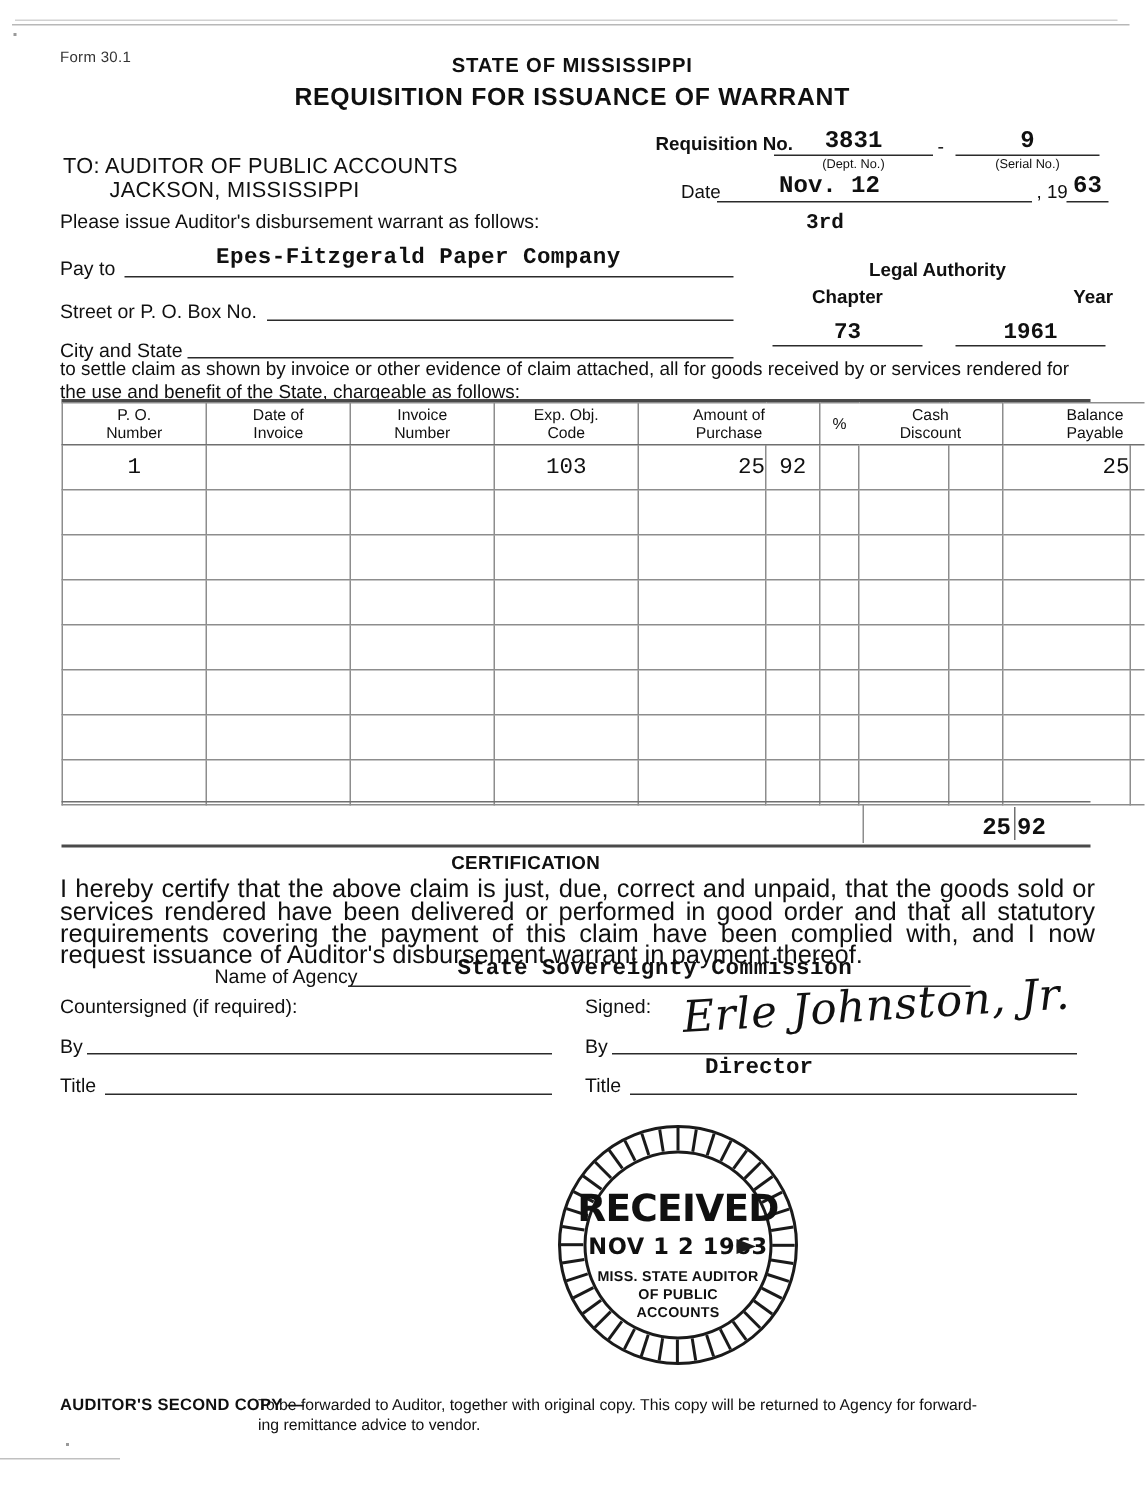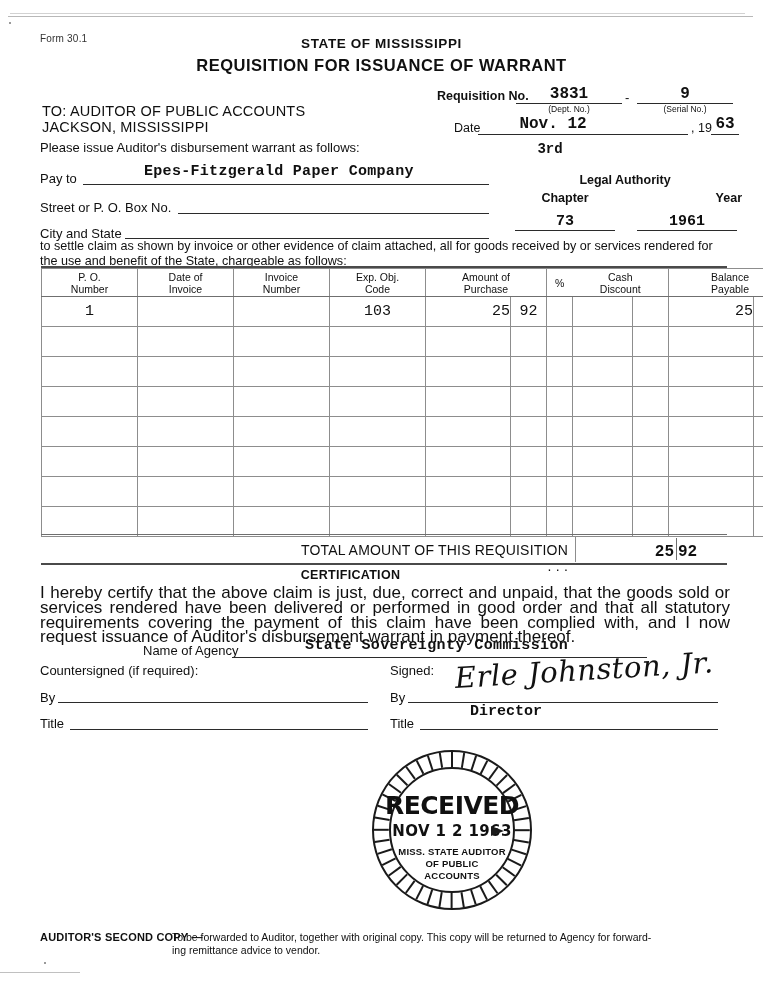--- a/index.html
+++ b/index.html
@@ -40,21 +40,21 @@
     text-align: center; font-size: 13.5px; font-weight: bold;
     letter-spacing: .6px;
   }
   .title2 {
     position: absolute; left: 0; top: 56px; width: 763px;
     text-align: center; font-size: 16.5px; font-weight: bold;
     letter-spacing: .5px;
   }
 
   .to-block { position: absolute; left: 42px; top: 103px; font-size: 14.5px; letter-spacing:.2px;}
-  .to-block .l2 { }
+  .to-block .l2 { margin-left: 31px; }
 
   .please { position: absolute; left: 40px; top: 140px; font-size: 13px; }
 
   
   .req-label { position: absolute; left: 437px; top: 89px; font-size: 12.5px; font-weight: bold; }
   .req-line1 {
     position: absolute; left: 516px; top: 103px; width: 106px;
     border-bottom: 1px solid #2a2a2a;
   }
   .req-dash { position: absolute; left: 625px; top: 90px; font-size: 13px; }
@@ -490,21 +490,20 @@
             <td class="cell-right"></td>
             <td class="cents"></td>
             <td class="cell-right"></td>
             <td class="cents"></td>
           </tr>
         </tbody>
     </table>
   </div>
 
   <div class="tot-rule-top"></div>
-  <div class="tot-label">TOTAL AMOUNT OF THIS REQUISITION . . .</div>
   <div class="tot-sep"></div>
   <div class="tot-amt">25</div>
   <div class="tot-cents-sep"></div>
   <div class="tot-cents">92</div>
   <div class="tot-rule-bot"></div>
 
   <div class="cert-title">CERTIFICATION</div>
   <div class="cert-body">I hereby certify that the above claim is just, due, correct and unpaid, that the goods sold or services rendered have been delivered or performed in good order and that all statutory requirements covering the payment of this claim have been complied with, and I now request issuance of Auditor's disbursement warrant in payment thereof.</div>
 
   <div class="agency-label">Name of Agency</div>

